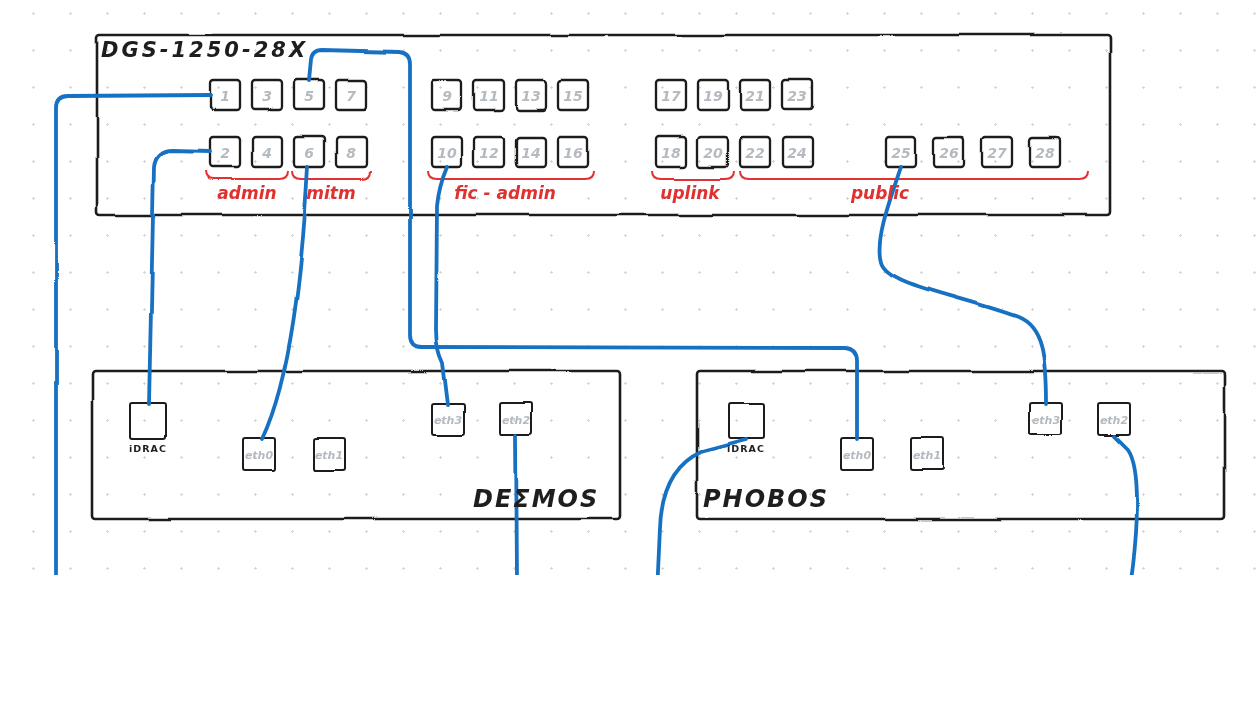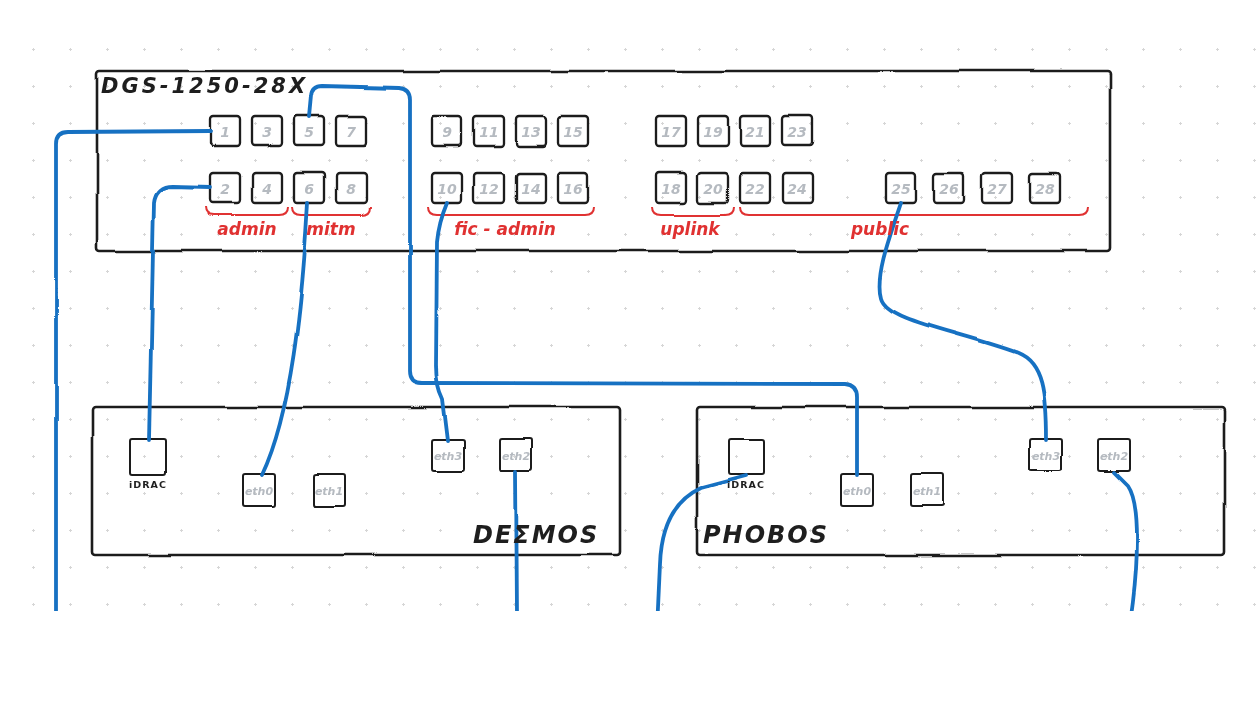--- a/index.html
+++ b/index.html
@@ -3,21 +3,20 @@
 <meta charset="utf-8">
 <style>
   html,body{margin:0;padding:0;background:#ffffff;}
   body{font-family:"DejaVu Sans",sans-serif;}
   .canvas{
     position:relative;width:1256px;height:575px;
     background-color:#ffffff;
     background-image:radial-gradient(circle,#d6d6d6 1.3px,rgba(0,0,0,0) 1.4px);
     background-size:37px 37px;background-position:15px 32px;
     overflow:hidden;
-    margin-top:36px;
   }
   svg{position:absolute;left:0;top:0;}
   text{font-family:"DejaVu Sans",sans-serif;}
   .hand{font-style:italic;}
 </style>
 </head>
 <body>
 
 <div class="canvas">
   <svg id="diagram" width="1256" height="703" viewBox="0 0 1256 703">

